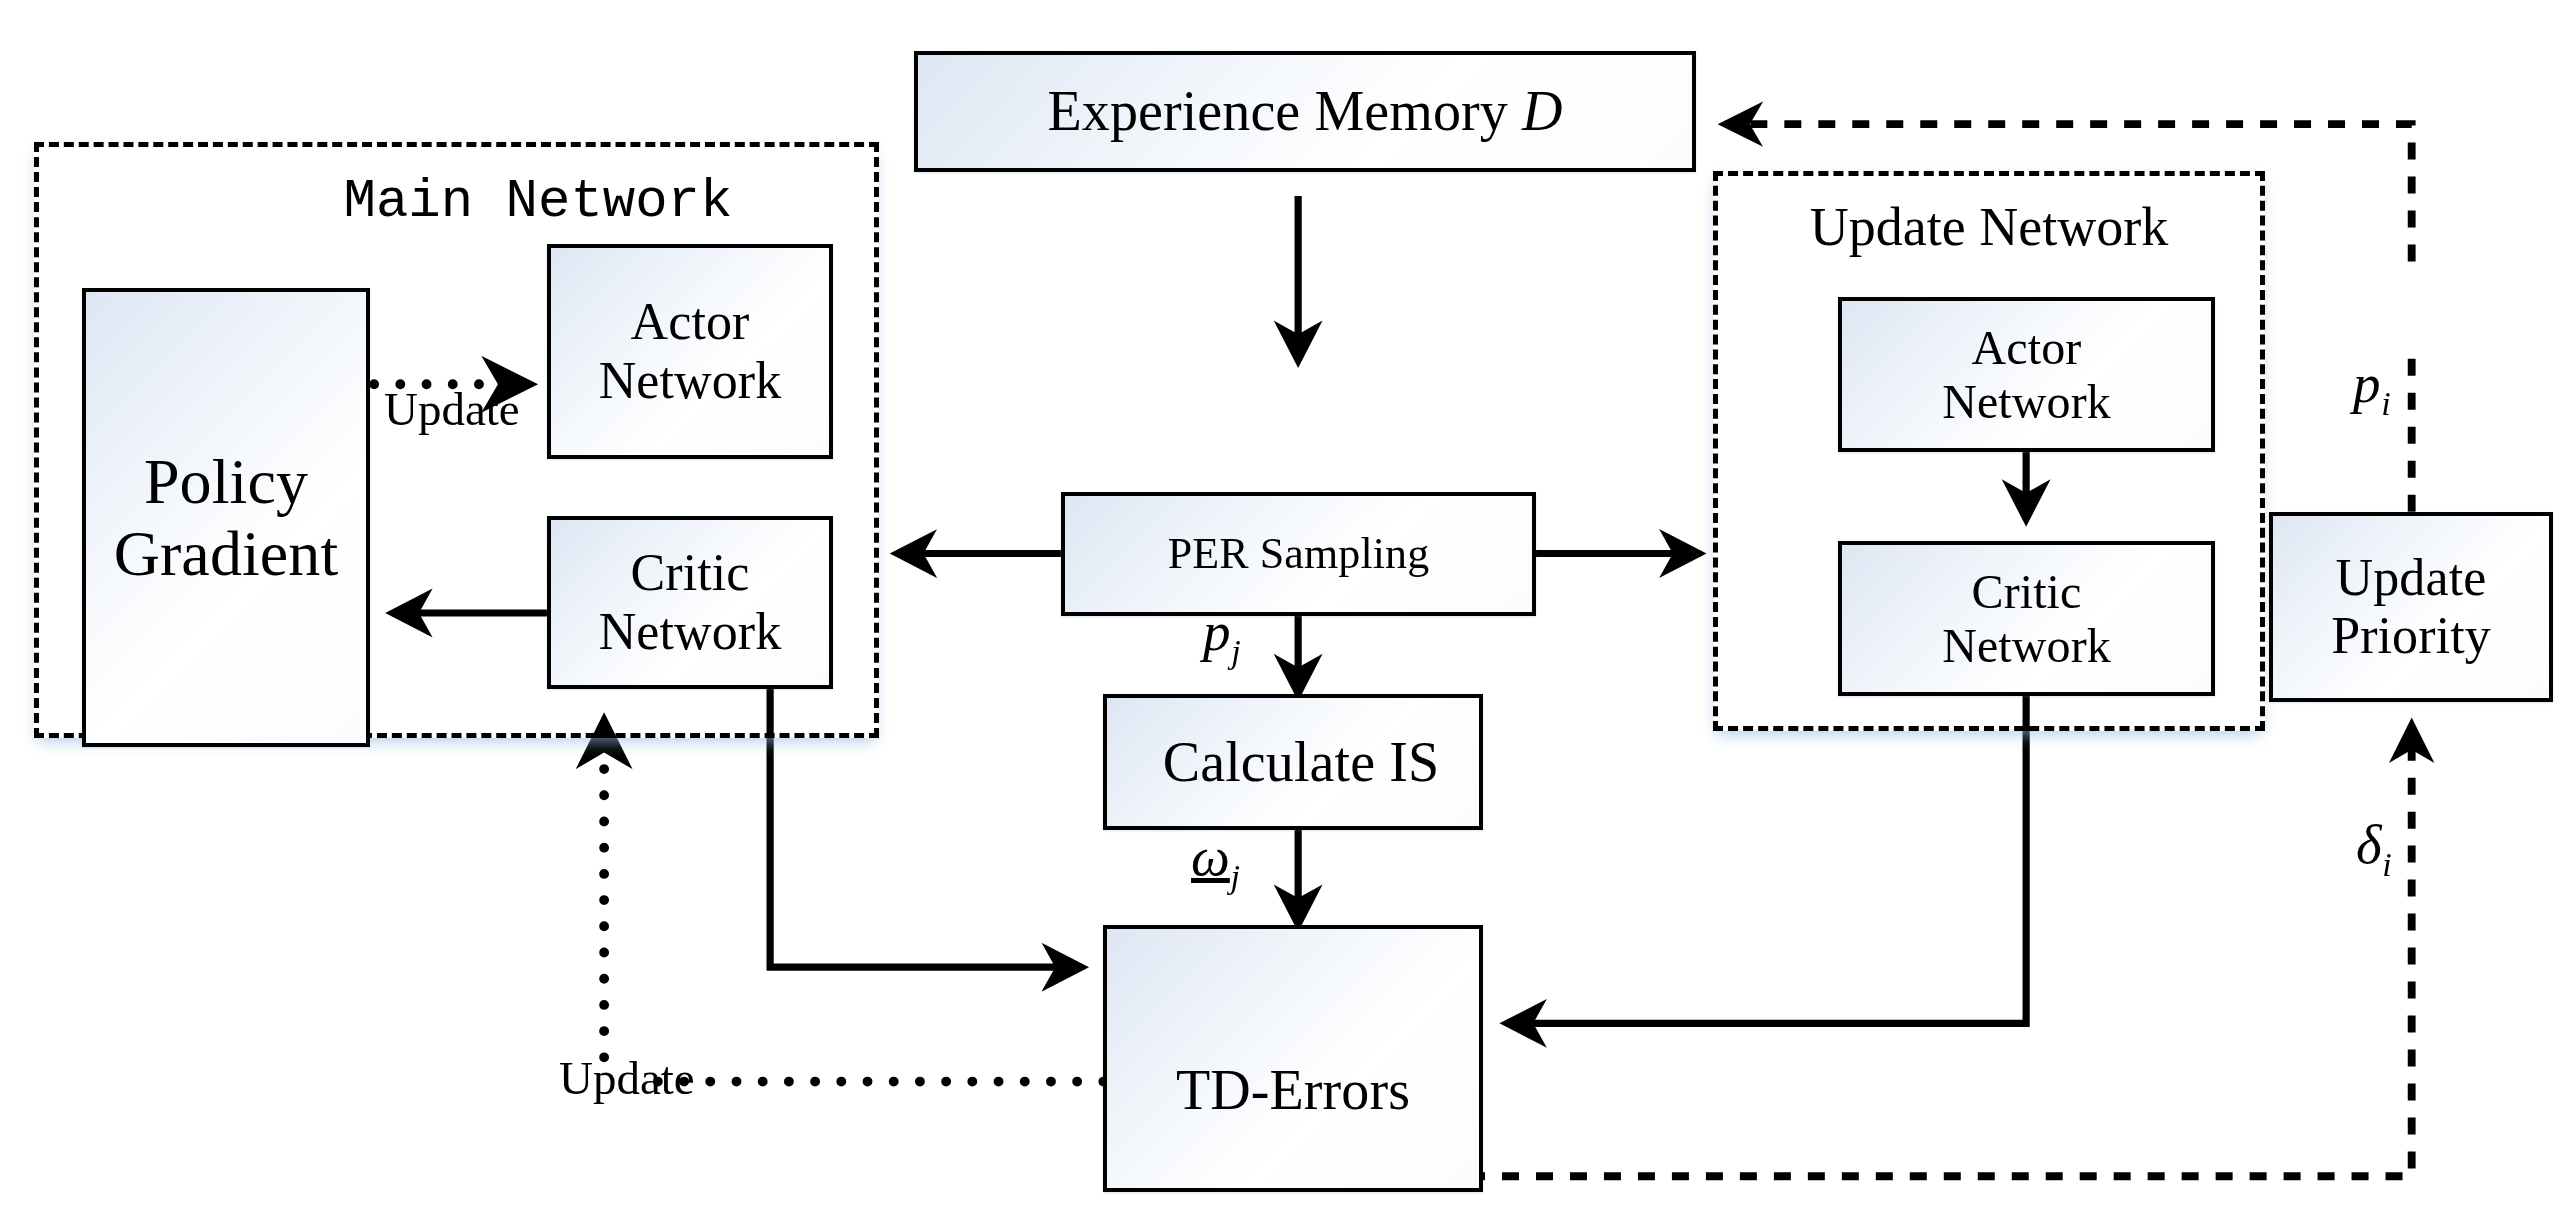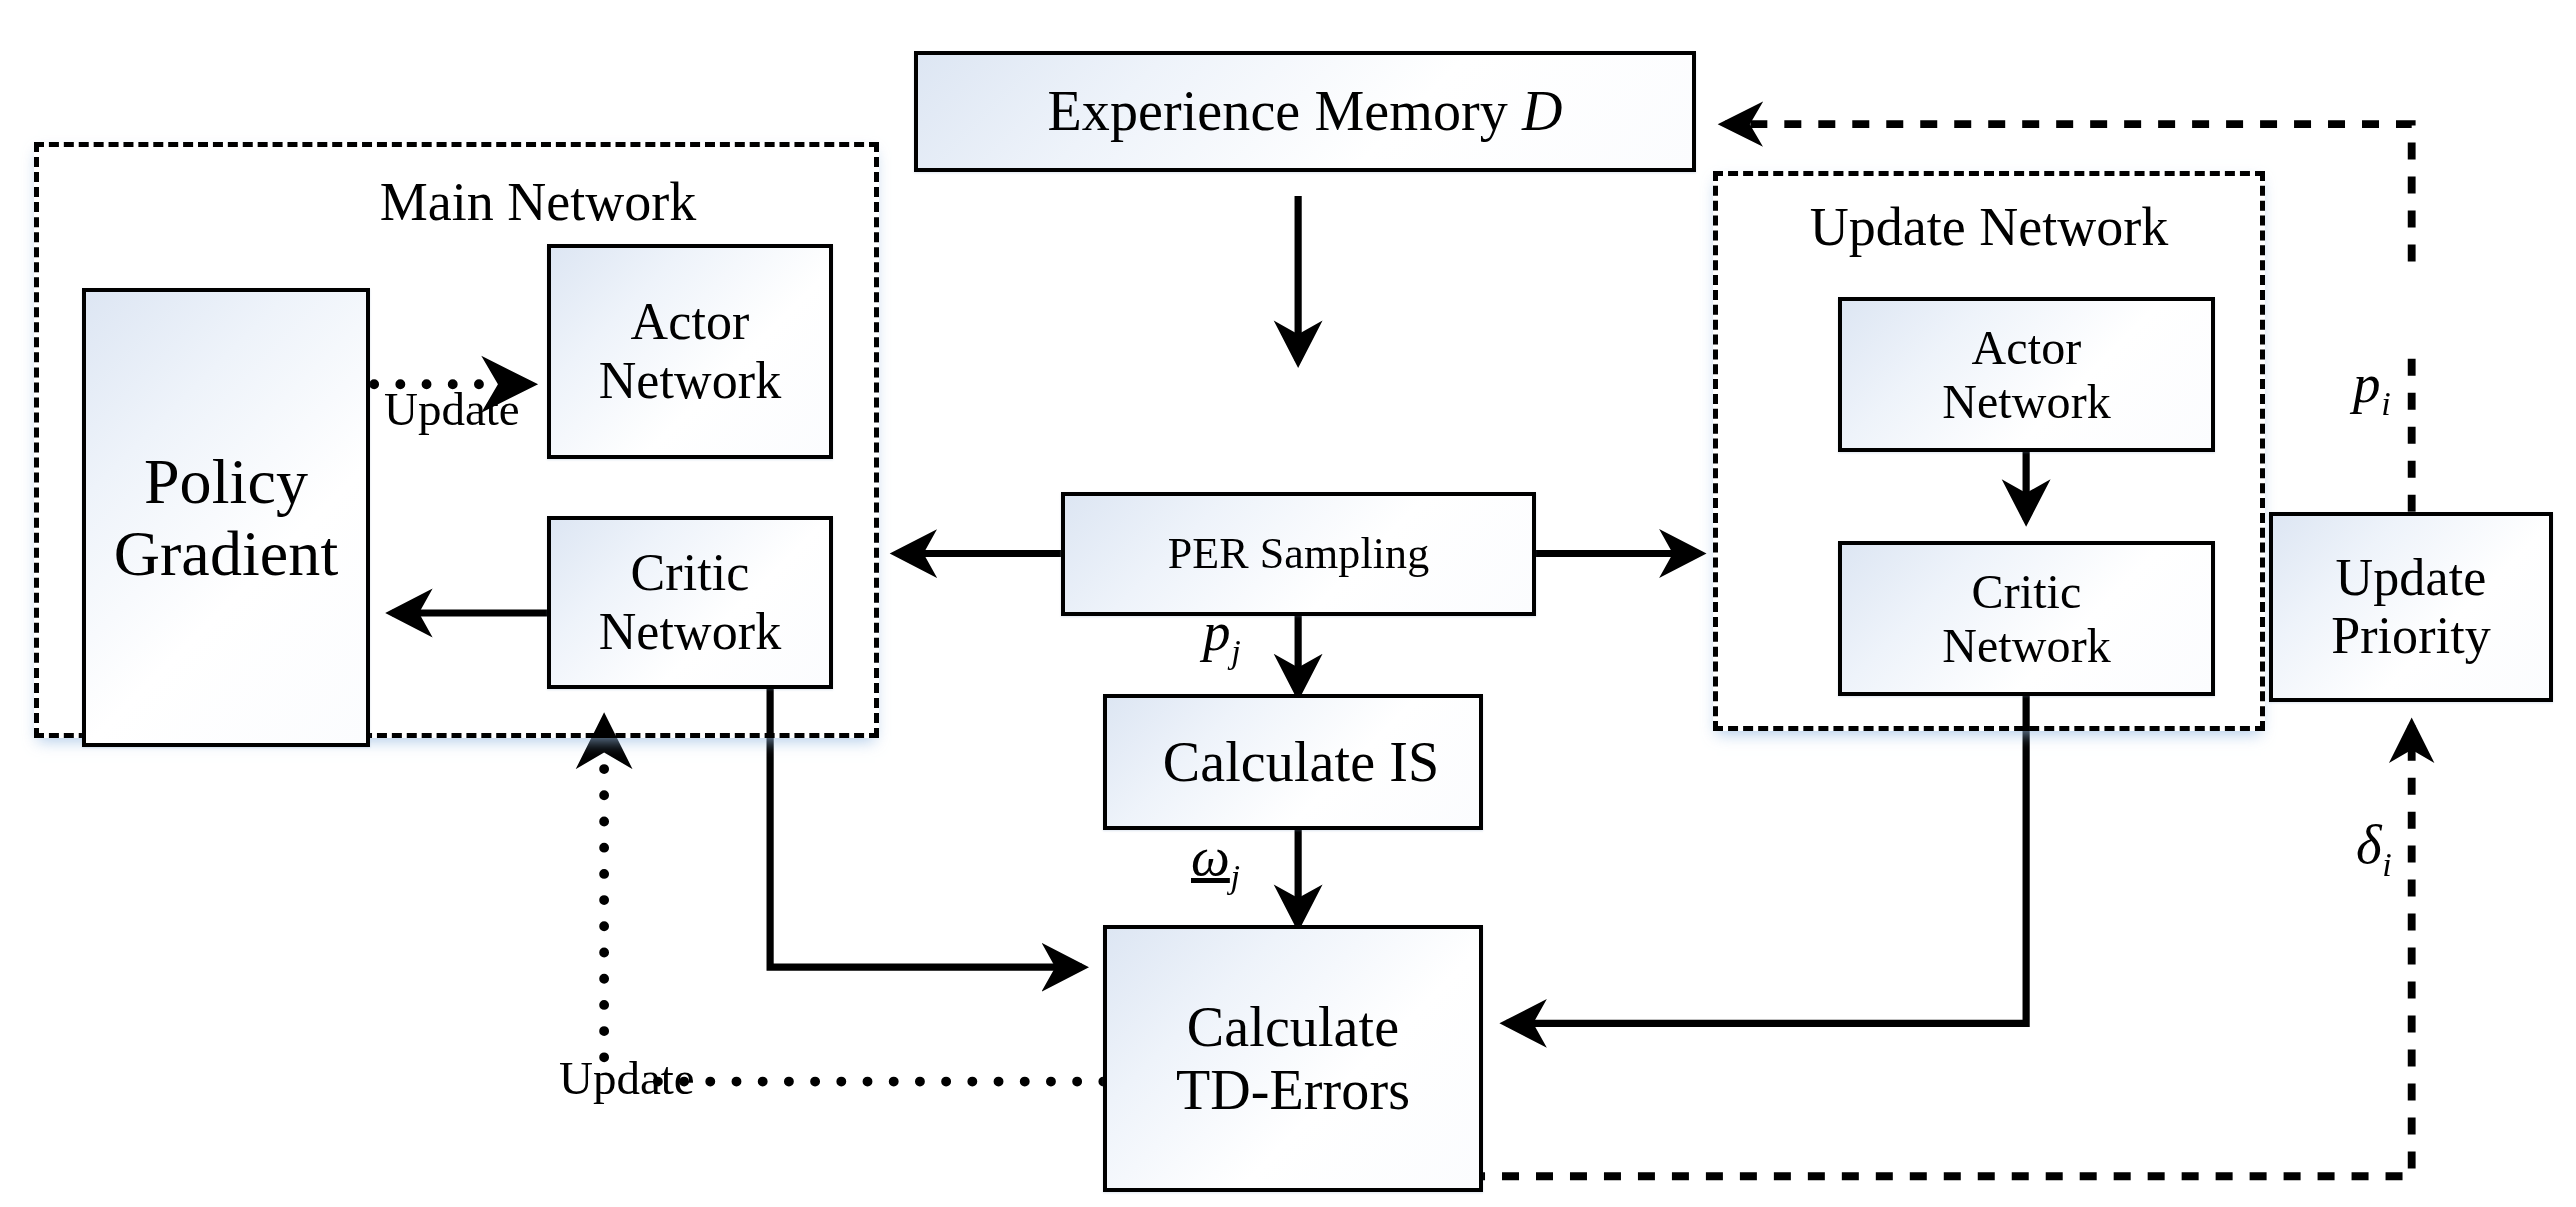--- a/index.html
+++ b/index.html
@@ -113,21 +113,21 @@
 
     <path class="d-line" d="M1986,1823 L1986,1800"></path>
     <path class="d-line" d="M1986,1800 L3690,1800 L3690,1320"></path>
     <path class="d-line" d="M3690,1320 L3690,1110" marker-end="url(#ah-d)"></path>
 
     <path class="d-line" d="M3690,783 L3690,540"></path>
     <path class="d-line" d="M3690,400 L3690,190 L2640,190" marker-end="url(#ah-d)"></path>
   </svg>
 
   <div class="group" style="left:34px; top:142px; width:845px; height:596px;"></div>
-  <div class="group-title" style="left:34px; top:171px; width:1008px; font-size:54px;">Main Network</div>
+  <div class="group-title" style="left:34px; top:171px; width:1008px; font-size:54px;font-family:Liberation Mono, monospace;">Main Network</div>
 
   <div class="group" style="left:1713px; top:171px; width:552px; height:560px;"></div>
   <div class="group-title" style="left:1713px; top:196px; width:552px; font-size:54px;">Update Network</div>
 
   <div class="box" style="left:914px; top:51px; width:782px; height:121px; font-size:56px;">
     <span class="lbl"><span>Experience Memory </span><span class="it">D</span></span>
   </div>
 
   <div class="box" style="left:82px; top:288px; width:288px; height:459px; font-size:64px;">
     <span class="lbl">
@@ -153,21 +153,21 @@
   <div class="box" style="left:1061px; top:492px; width:475px; height:124px; font-size:44px;">
     <span class="lbl">PER Sampling</span>
   </div>
 
   <div class="box" style="left:1103px; top:694px; width:380px; height:136px; font-size:56px;padding-left:16px;">
     <span class="lbl">Calculate IS</span>
   </div>
 
   <div class="box" style="left:1103px; top:925px; width:380px; height:267px; font-size:56px;">
     <span class="lbl">
-      <span>Calculate</span><br>
+      <br>
       <span>TD-Errors</span>
     </span>
   </div>
 
   <div class="box" style="left:1838px; top:297px; width:377px; height:155px; font-size:48px;">
     <span class="lbl">
       <span>Actor</span><br>
       <span>Network</span>
     </span>
   </div>

